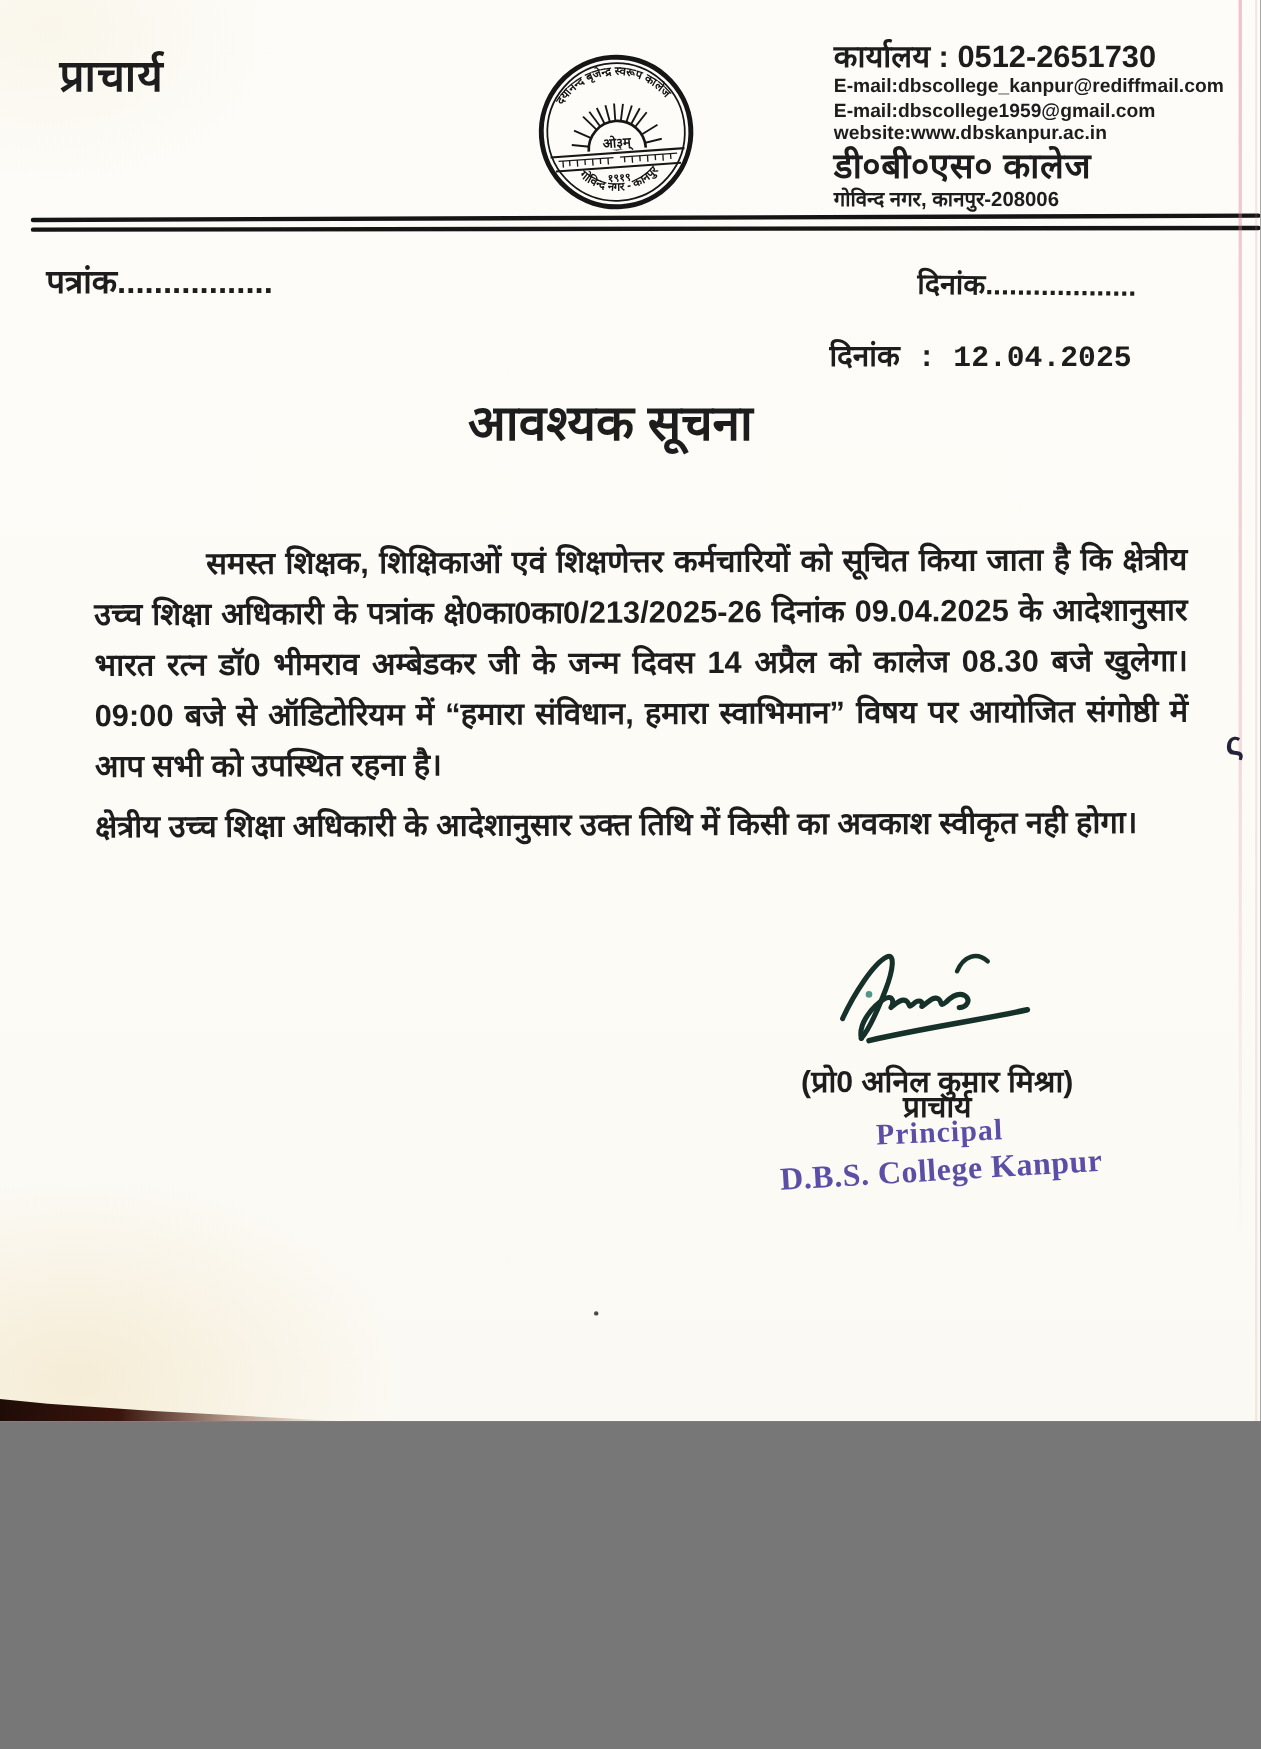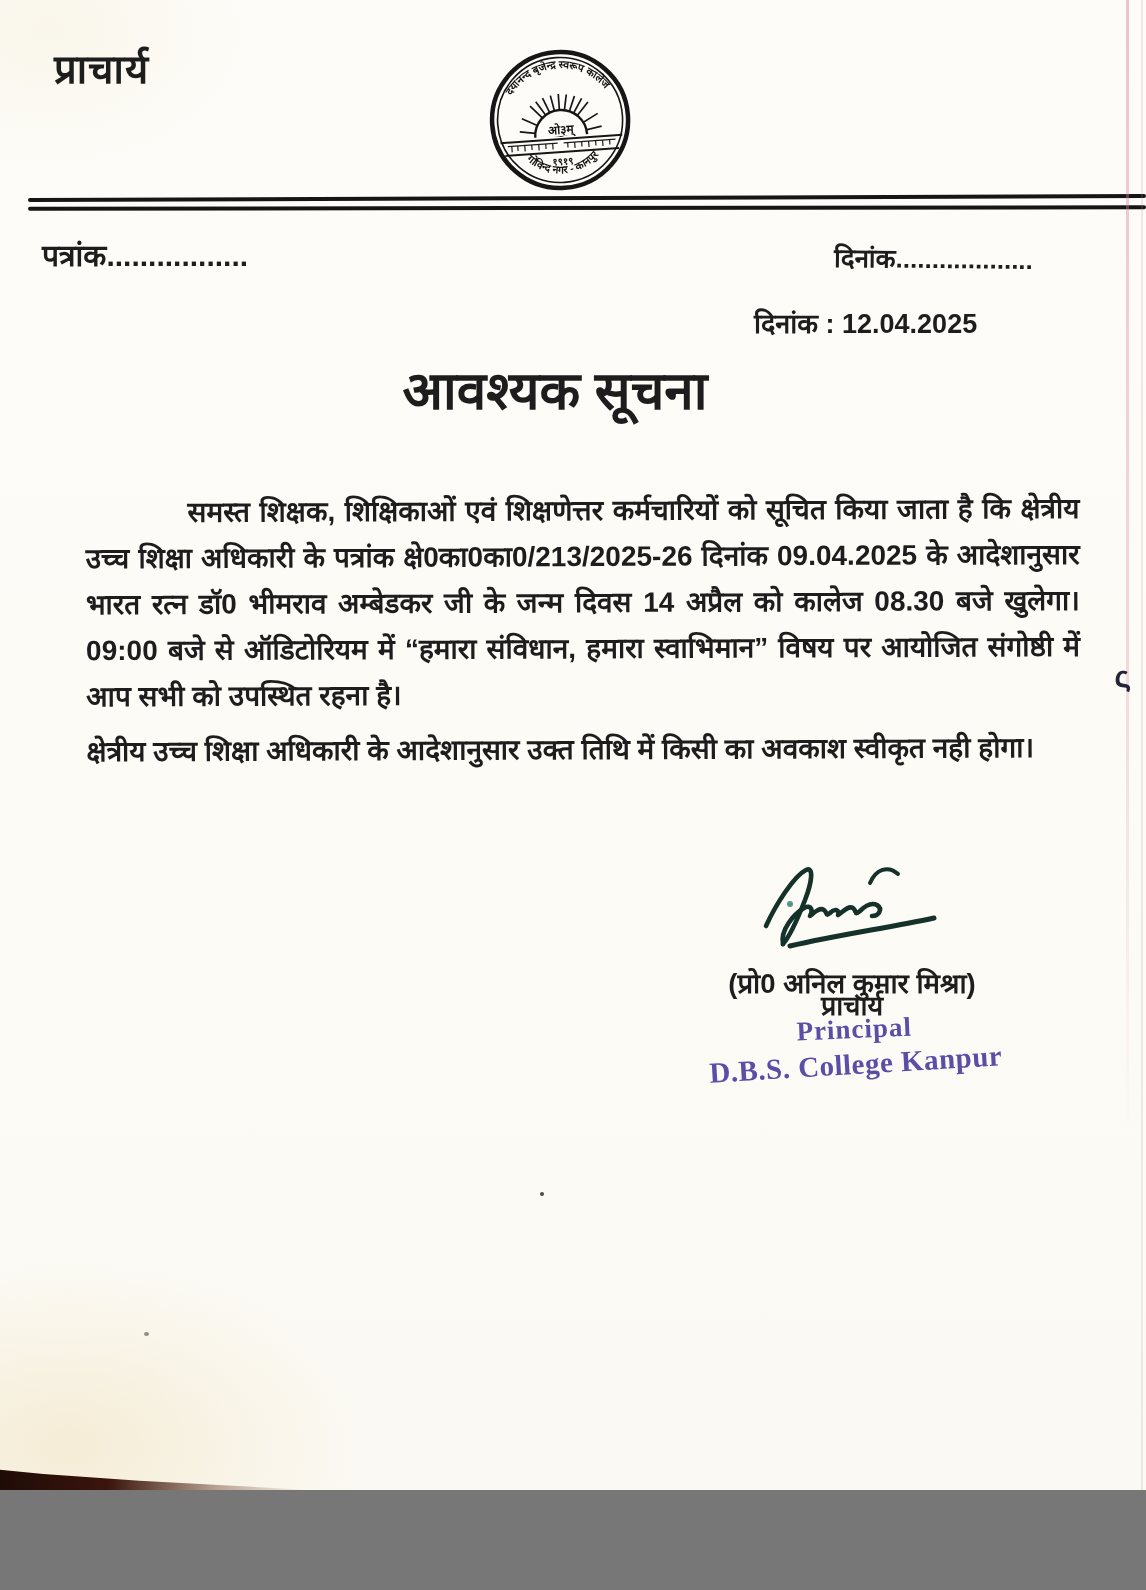--- a/index.html
+++ b/index.html
@@ -1,18 +1,18 @@
 <!DOCTYPE html>
 <html><head>
 <meta charset="utf-8">
 <style>
   html,body{margin:0;padding:0;background:#777;}
   .page{
     position:relative;
-    width:1146px;height:1490px;
+    width:1146px;height:1292px;
     margin:0 auto;
     background:
       radial-gradient(420px 260px at 6% 97%, rgba(240,226,190,.55), rgba(240,226,190,0) 70%),
       radial-gradient(300px 200px at 4% 2%, rgba(246,240,222,.5), rgba(246,240,222,0) 70%),
       linear-gradient(180deg,#fdfcf8 0%,#fcfbf6 60%,#fbf9f3 100%);
     overflow:hidden;
     font-family:"Liberation Sans","DejaVu Sans",sans-serif;
     color:#1d1d1d;
   }
   .abs{position:absolute;}
@@ -24,23 +24,23 @@
   .website{font-size:17.5px;font-weight:600;}
   .college-name{font-size:32px;font-weight:700;margin-top:4px;letter-spacing:.5px;}
   .college-address{font-size:18.5px;font-weight:700;margin-top:1px;}
   
   .rule{left:28px;top:196px;width:1118px;transform:rotate(-.2deg);}
   .rule .l1{height:4px;background:#151515;border-radius:2px;}
   .rule .l2{height:4px;background:#151515;margin-top:6px;border-radius:2px;transform:rotate(.12deg);}
   
   .patrank{left:42px;top:234px;font-size:30px;font-weight:700;}
   .dinank-label{left:834px;top:240px;font-size:26px;font-weight:700;transform:rotate(.6deg);}
-  .date-line{left:754px;top:304px;font-size:27px;font-weight:600;}
+  .date-line{left:754px;top:304px;font-size:27px;font-weight:600;font-family:Liberation Mono, monospace;}
   
-  .title{left:0;top:352px;width:1110px;text-align:center;font-size:53px;font-weight:700;}
+  .title{left:0;top:352px;width:1110px;text-align:center;font-size:45px;font-weight:700;}
   
   .body-text{left:86px;top:488px;width:994px;font-size:28px;line-height:46px;font-weight:600;text-align:justify;transform:rotate(-.25deg);}
   .body-text p{margin:0;}
   .body-text .p1{text-indent:102px;}
   .body-text .p2{margin-top:9px;}
   
   .sig-svg{left:752px;top:858px;}
   .sig-name{left:722px;top:964px;width:260px;text-align:center;font-size:27.5px;font-weight:600;white-space:nowrap;}
   .sig-desig{left:722px;top:986px;width:260px;text-align:center;font-size:27px;font-weight:600;}
   .stamp{left:700px;top:1014px;width:310px;text-align:center;color:#5b4ea6;transform:rotate(-2.4deg);font-family:"Liberation Serif","DejaVu Serif",serif;}
@@ -116,20 +116,28 @@
         <line x1="115" y1="99" x2="115" y2="105"></line>
           <line x1="122" y1="99" x2="122" y2="104"></line>
       </g>
     </g>
     <text x="74" y="121" text-anchor="middle" font-size="10" font-weight="bold" fill="#141414">१९१९</text>
     <text font-size="10.5" font-weight="bold" fill="#141414">
       <textPath href="#arcBottom" startOffset="50%" text-anchor="middle">गोविन्द नगर - कानपुर</textPath>
     </text>
   </svg>
 
+  <div class="abs contact">
+    <div class="phone">कार्यालय : 0512-2651730</div>
+    <div class="email">E-mail:dbscollege_kanpur@rediffmail.com</div>
+    <div class="email">E-mail:dbscollege1959@gmail.com</div>
+    <div class="website">website:www.dbskanpur.ac.in</div>
+    <div class="college-name">डी०बी०एस० कालेज</div>
+    <div class="college-address">गोविन्द नगर, कानपुर-208006</div>
+  </div>
 
   <div class="abs rule">
     <div class="l1"></div>
       <div class="l2"></div>
   </div>
 
   <div class="abs patrank">पत्रांक.................</div>
   <div class="abs dinank-label">दिनांक...................</div>
   <div class="abs date-line">दिनांक : 12.04.2025</div>
 

